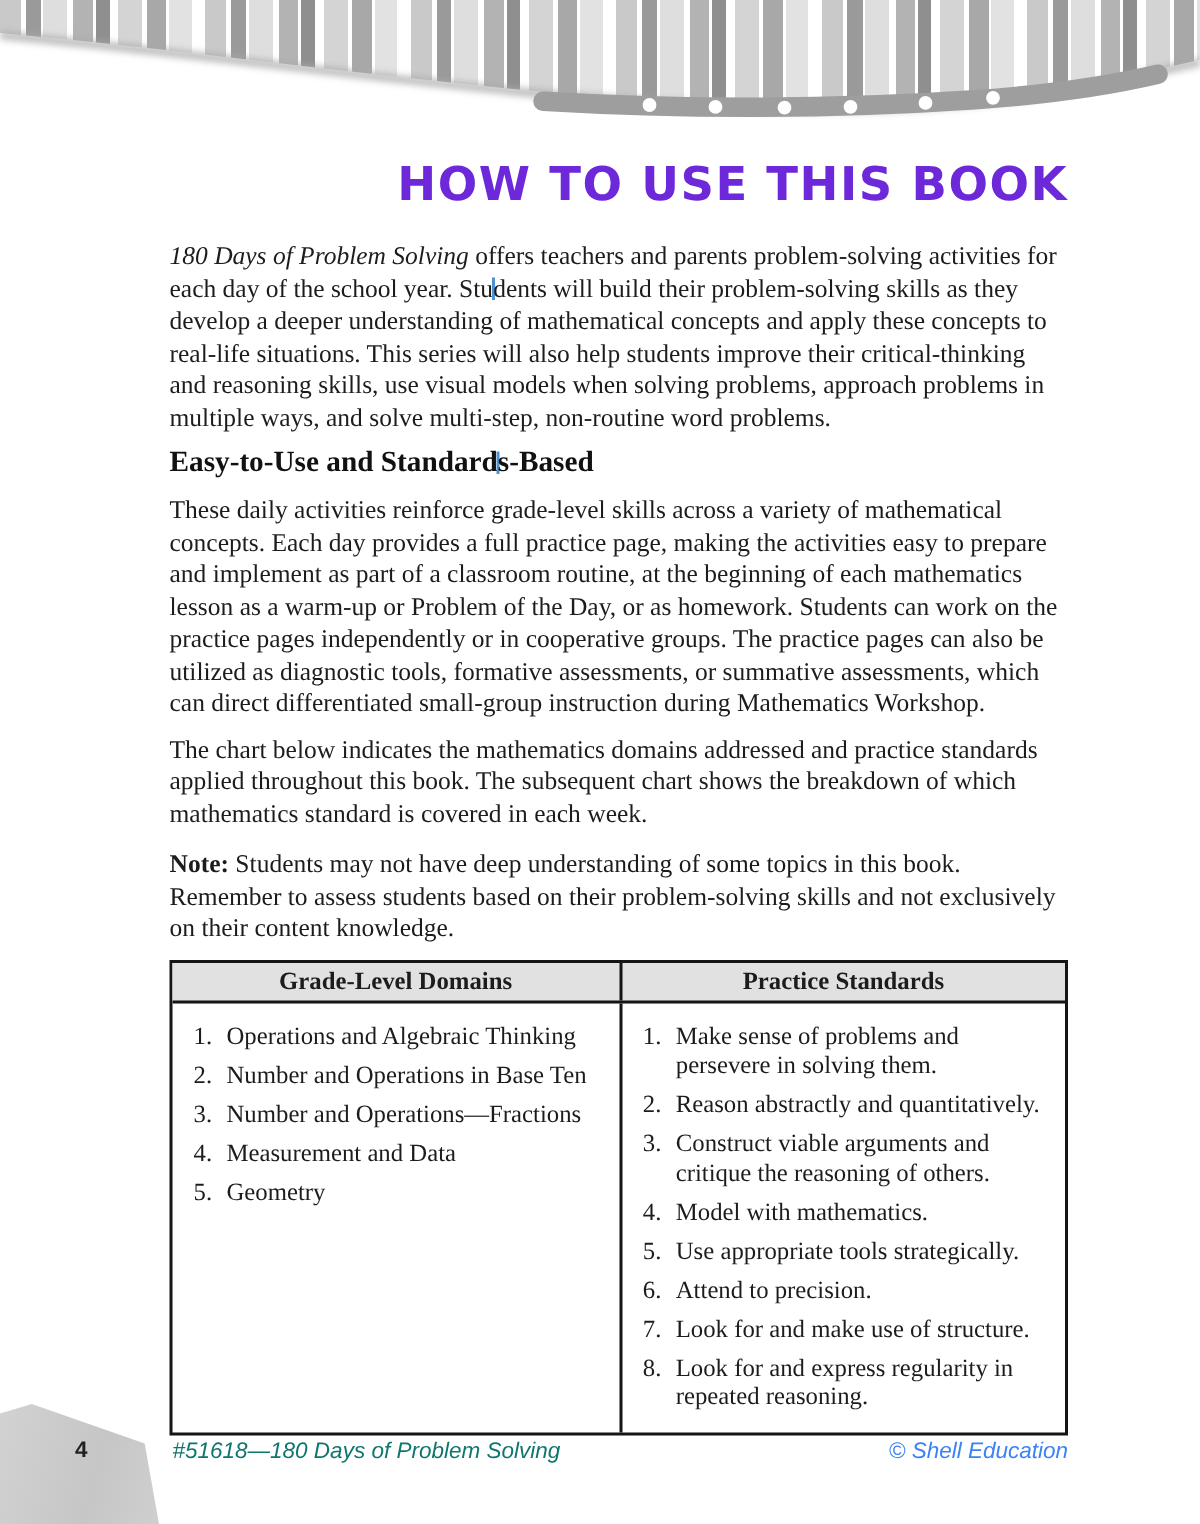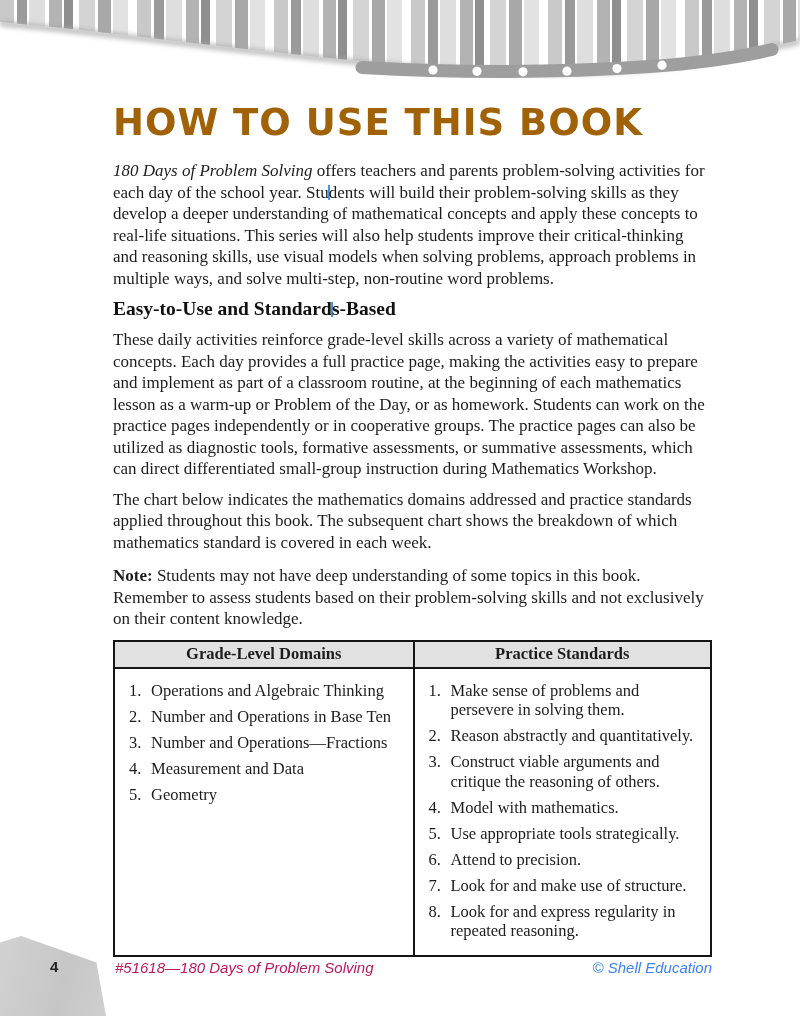--- a/index.html
+++ b/index.html
@@ -23,23 +23,23 @@
       #d4d4d4 79px 95px, #ffffff 95px 98px,
       #a8a8a8 98px 111px,#ffffff 111px 113px,
       #e2e2e2 113px 128px,#ffffff 128px 137px);
   }
   .deco-svg { position:absolute; top:0; left:0; }
 
   
   .content { position:absolute; left:113px; top:102px; width:599px; }
 
   .page-title {
-    margin:0 0 16px 0; text-align:left;
+    margin:0 0 16px 0; text-align:right;
     font-family:"DejaVu Sans", sans-serif;
-    font-size:37px; font-weight:800; letter-spacing:1px; color:#a16207;
+    font-size:31px; font-weight:800; letter-spacing:1px; color:#6d28d9;
     line-height:42px;
   }
   p.body { margin:9px 0 0 0; font-size:17px; line-height:21.5px; text-align:left; }
   p.first { margin-top:0; }
   h2.sect {
     margin:9px 0 0 0; font-size:19.5px; line-height:22px; font-weight:bold; color:#111;
   }
   .it { font-style:italic; }
   .b { font-weight:bold; }
   .caret {
@@ -69,21 +69,21 @@
     clip-path:polygon(0% 8%, 20% 0%, 91% 33%, 100% 100%, 0% 100%);
   }
   .page-num {
     position:absolute; left:50px; top:958px;
     font-family:"Liberation Sans", sans-serif; font-weight:bold;
     font-size:15px; color:#222;
   }
   .footer-left {
     position:absolute; left:115px; top:959px;
     font-family:"Liberation Sans", sans-serif; font-style:italic;
-    font-size:15px; color:#be185d;
+    font-size:15px; color:#0f766e;
   }
   .footer-right {
     position:absolute; right:88px; top:959px;
     font-family:"Liberation Sans", sans-serif; font-style:italic;
     font-size:15px; color:#3b82f6;
   }
 </style>
 </head>
 <body>
 

